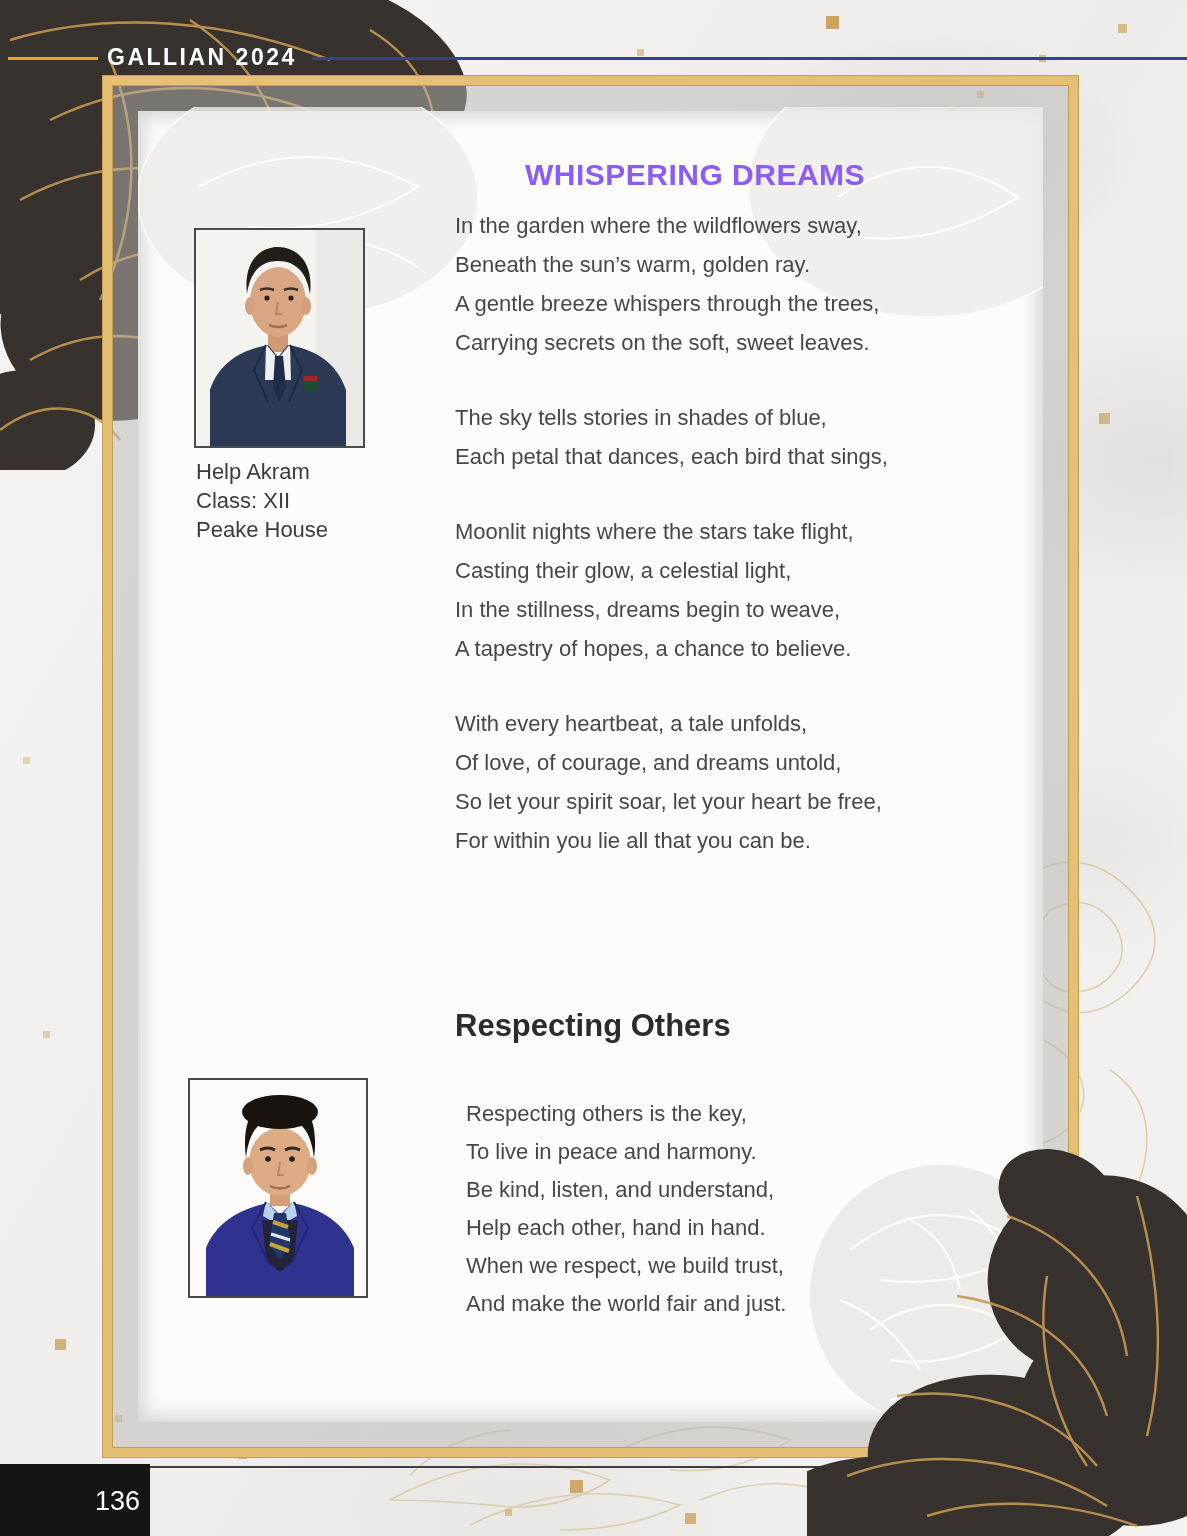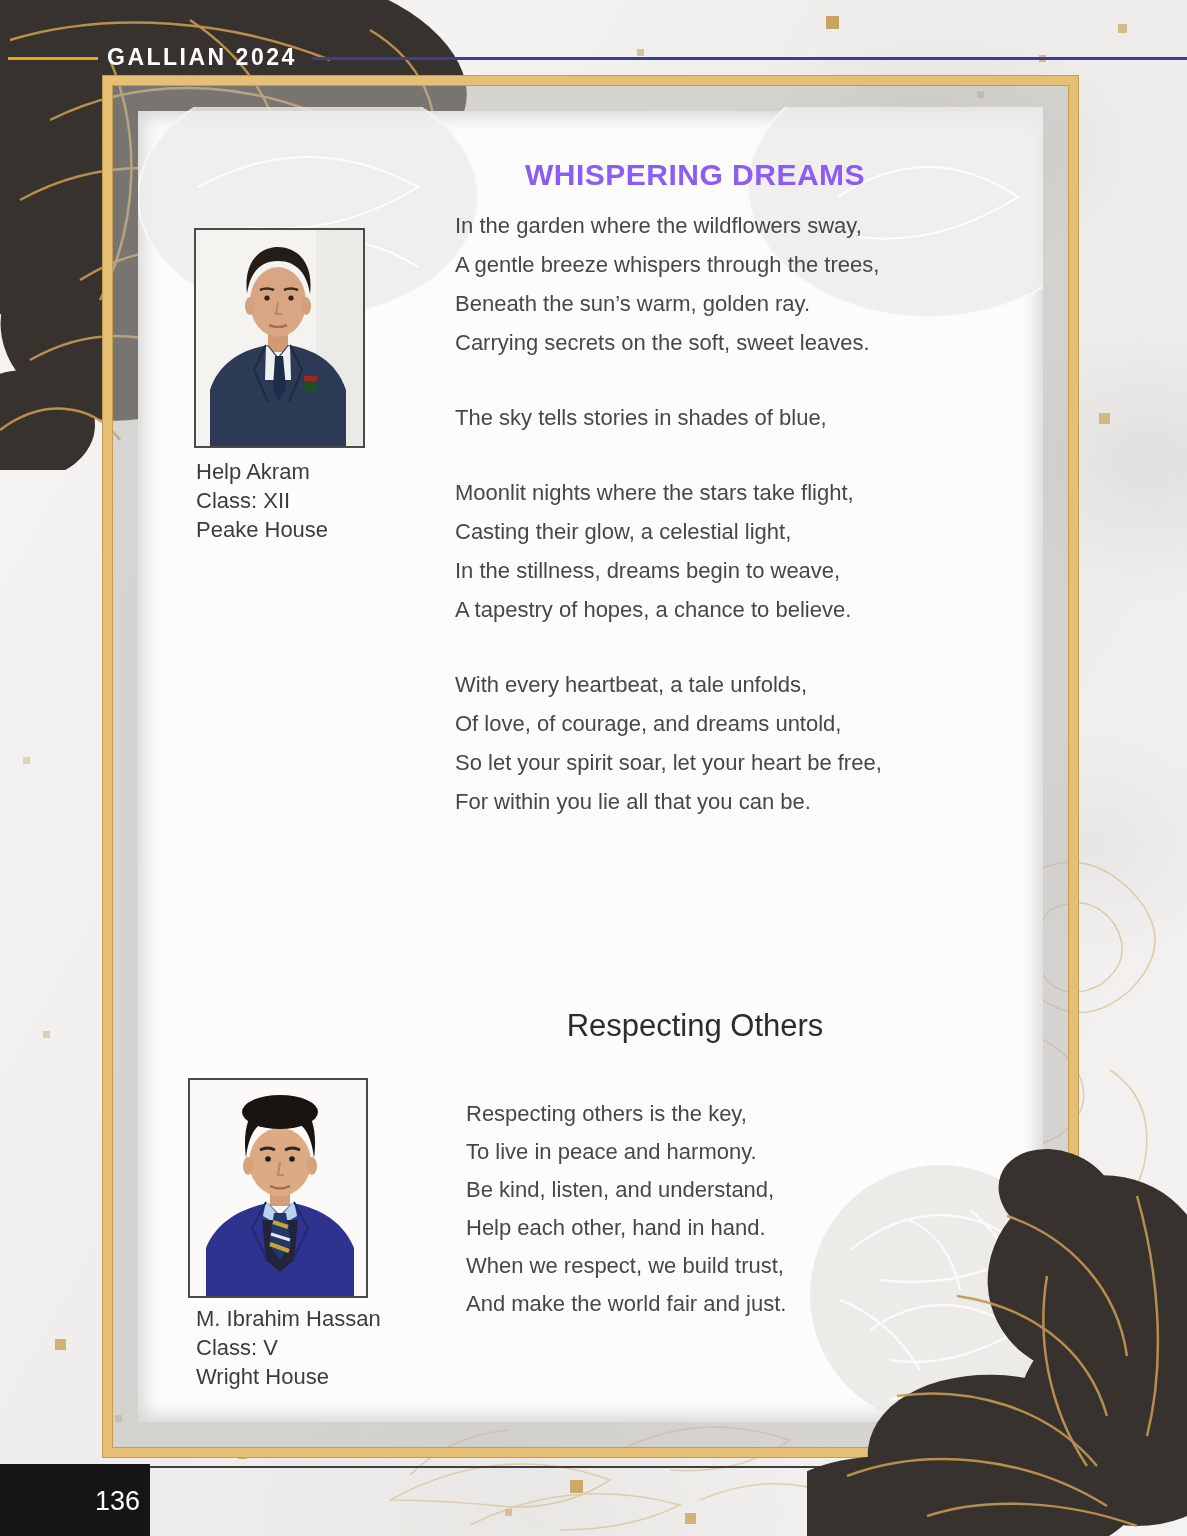--- a/index.html
+++ b/index.html
@@ -59,22 +59,22 @@
     color:#ffffff; font-size:23px; font-weight:bold; letter-spacing:2.5px; }
   .hdr-navy-line { position:absolute; left:312px; top:57px; width:875px; height:3px; background:#3b3f90; z-index:6; }
 
   
   .poem-title-1 { position:absolute; left:317px; top:47px; width:480px; text-align:center;
     font-size:30px; font-weight:bold; color:#8b5cf6; letter-spacing:.5px; z-index:2; }
   .poem-1 { position:absolute; left:317px; top:95px; width:500px; z-index:2; }
   .poem-1 .stanza { margin-bottom:36px; }
   .poem-line { font-size:22px; line-height:39px; color:#474747; }
 
-  .poem-title-2 { position:absolute; left:317px; top:897px; width:480px; text-align:center;
-    font-size:31px; font-weight:normal; color:#2c2c2c; z-index:2; }
+  .poem-title-2 { position:absolute; left:317px; top:897px; width:480px; text-align:left;
+    font-size:31px; font-weight:bold; color:#2c2c2c; z-index:2; }
   .poem-2 { position:absolute; left:328px; top:984px; width:500px; z-index:2; }
   .poem-2 .poem-line { line-height:38px; }
 
   .photo { position:absolute; border:2px solid #4a4a4a; background:#f6f5f3; z-index:2; }
   .photo-1 { left:56px; top:117px; width:171px; height:220px; }
   .photo-2 { left:50px; top:967px; width:180px; height:220px; }
   .photo svg { display:block; }
 
   .caption { position:absolute; z-index:2; font-size:22px; line-height:29px; color:#3c3c3c; }
   .caption-1 { left:58px; top:346px; }
@@ -147,26 +147,27 @@
           <path d="M120,150 Q200,110 280,160"></path>
           <path d="M700,90 Q790,30 880,90 Q800,140 720,130"></path>
         </g>
       </svg>
 
       <div class="poem-title-1">WHISPERING DREAMS</div>
 
       <div class="poem-1">
         <div class="stanza">
           <div class="poem-line">In the garden where the wildflowers sway,</div>
+          <div class="poem-line">Beneath the sun’s warm, golden ray.</div>
           <div class="poem-line">A gentle breeze whispers through the trees,</div>
-          <div class="poem-line">Beneath the sun’s warm, golden ray.</div>
           <div class="poem-line">Carrying secrets on the soft, sweet leaves.</div>
         </div>
         <div class="stanza">
           <div class="poem-line">The sky tells stories in shades of blue,</div>
+          <div class="poem-line">Each petal that dances, each bird that sings,</div>
         </div>
         <div class="stanza">
           <div class="poem-line">Moonlit nights where the stars take flight,</div>
           <div class="poem-line">Casting their glow, a celestial light,</div>
           <div class="poem-line">In the stillness, dreams begin to weave,</div>
           <div class="poem-line">A tapestry of hopes, a chance to believe.</div>
         </div>
         <div class="stanza">
           <div class="poem-line">With every heartbeat, a tale unfolds,</div>
           <div class="poem-line">Of love, of courage, and dreams untold,</div>
@@ -237,25 +238,20 @@
           <path d="M72,140 L108,140 L104,180 L90,192 L76,180 Z" fill="#23233a"></path>
           <polygon points="84,133 96,133 101,165 90,180 79,165" fill="#22386b"></polygon>
           <path d="M83,142 L98,147" stroke="#c8a335" stroke-width="4"></path>
           <path d="M81,154 L100,160" stroke="#e8e8e8" stroke-width="3"></path>
           <path d="M80,164 L99,171" stroke="#c8a335" stroke-width="4"></path>
           <path d="M76,122 L62,148 L78,182" stroke="#24276e" stroke-width="2" fill="none"></path>
           <path d="M104,122 L118,148 L102,182" stroke="#24276e" stroke-width="2" fill="none"></path>
         </svg>
       </div>
 
-      <div class="caption caption-2">
-        <div>M. Ibrahim Hassan</div>
-        <div>Class: V</div>
-        <div>Wright House</div>
-      </div>
 
     </div>
   </div>
 
   <svg class="deco light-rose" width="310" height="330" viewBox="0 0 310 330">
     <g fill="#e9e8e4" opacity=".88">
       <circle cx="150" cy="165" r="130"></circle>
     </g>
     <g fill="none" stroke="#fbfbfa" stroke-width="2.5" opacity=".95">
       <path d="M60,120 Q150,50 240,120 Q170,160 90,150"></path>

